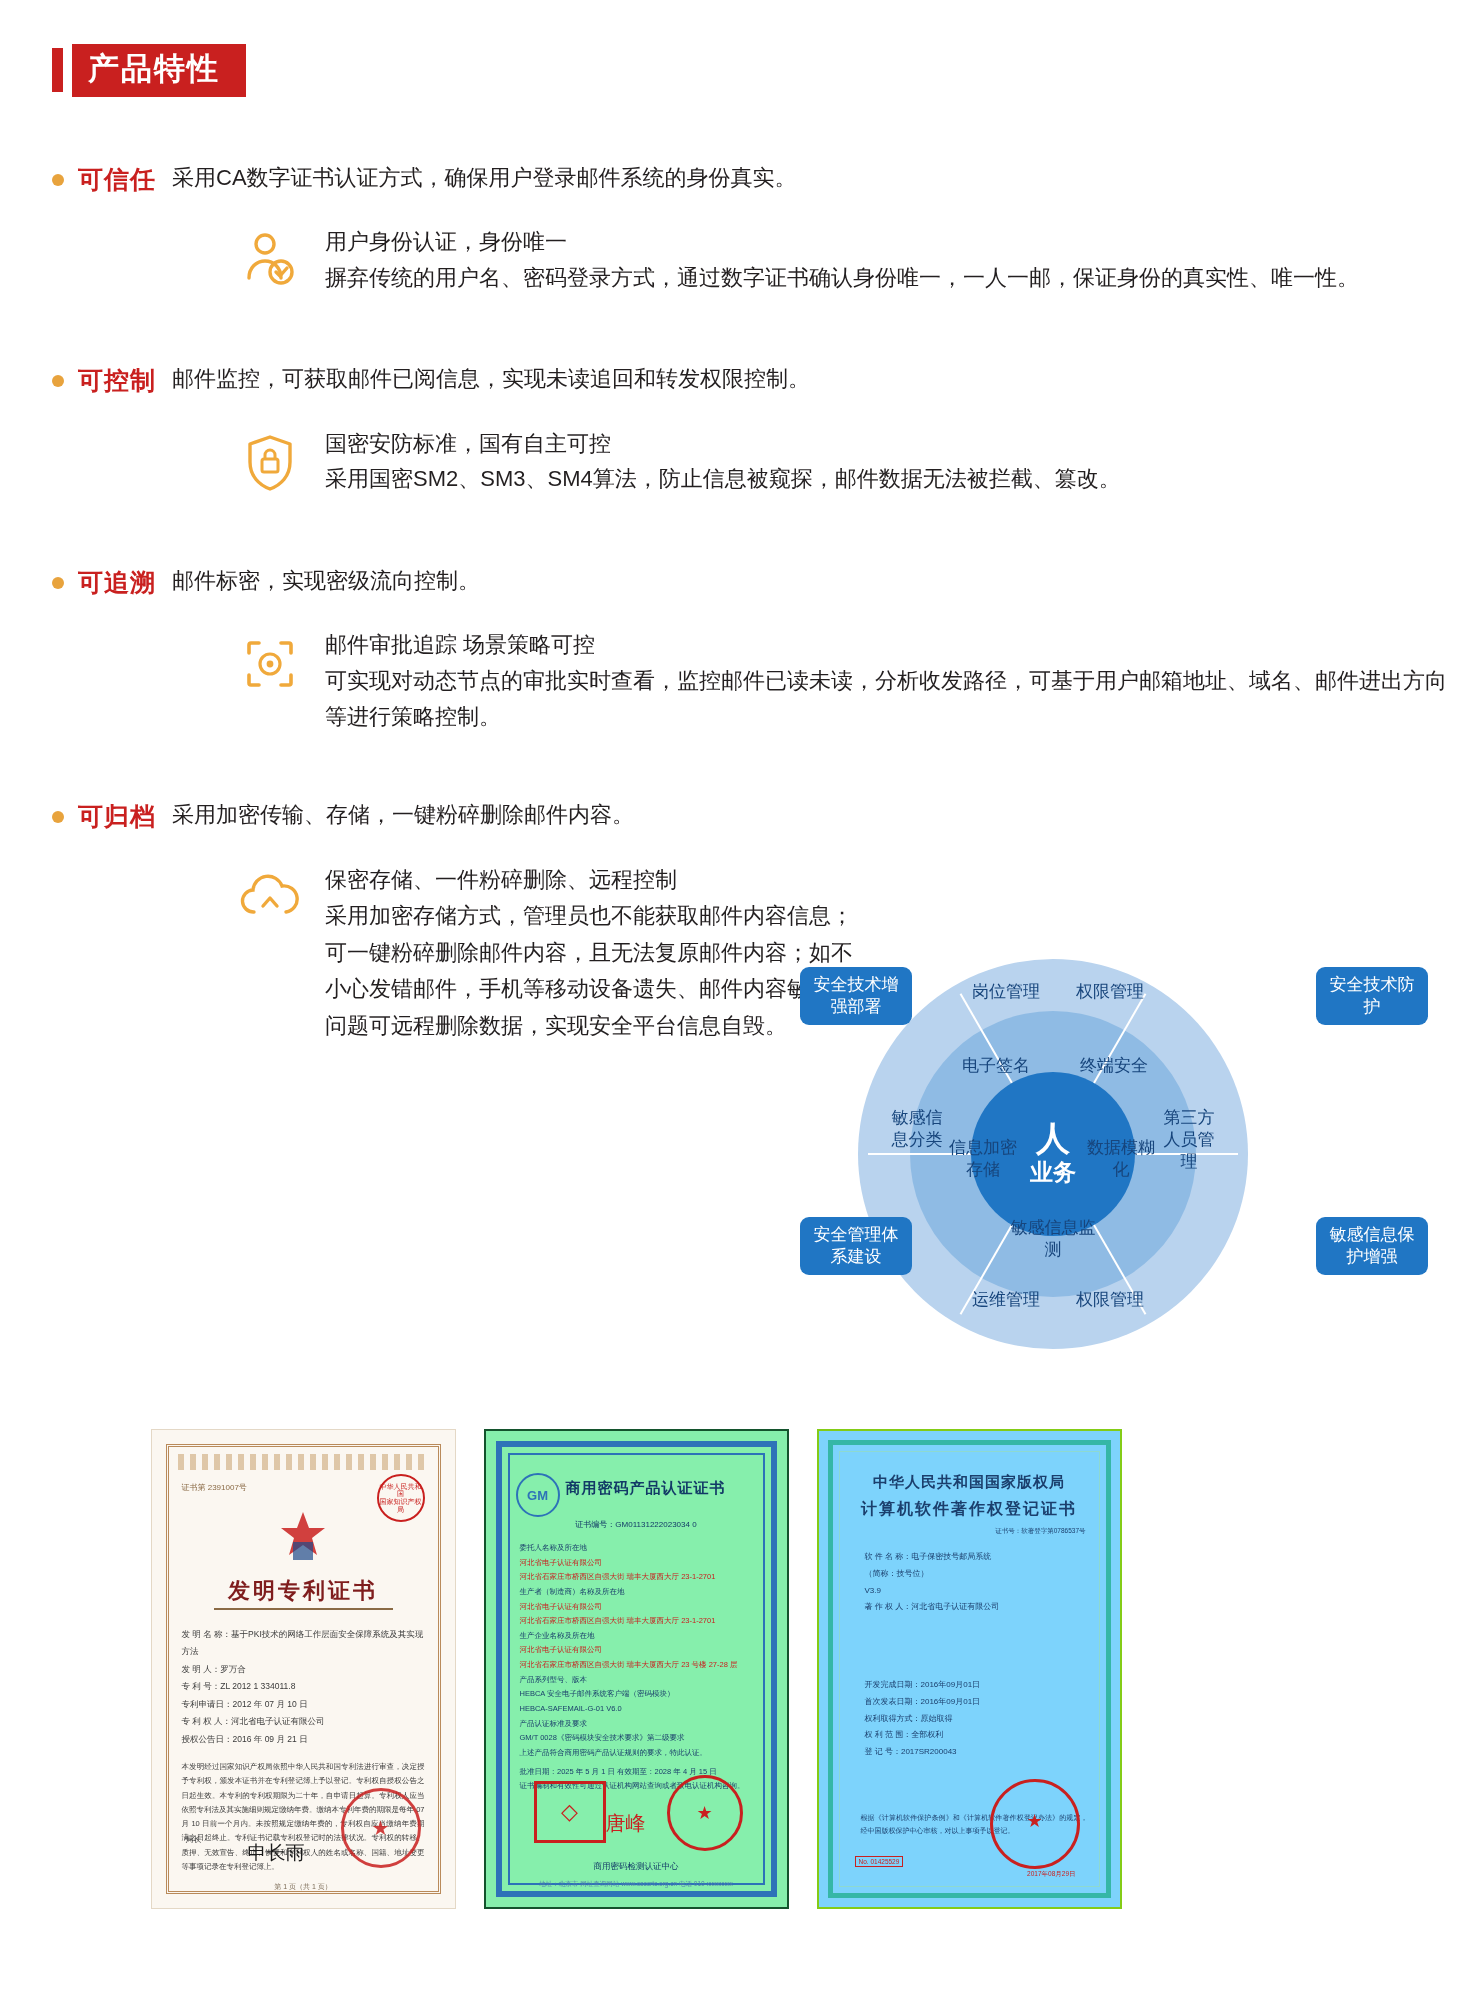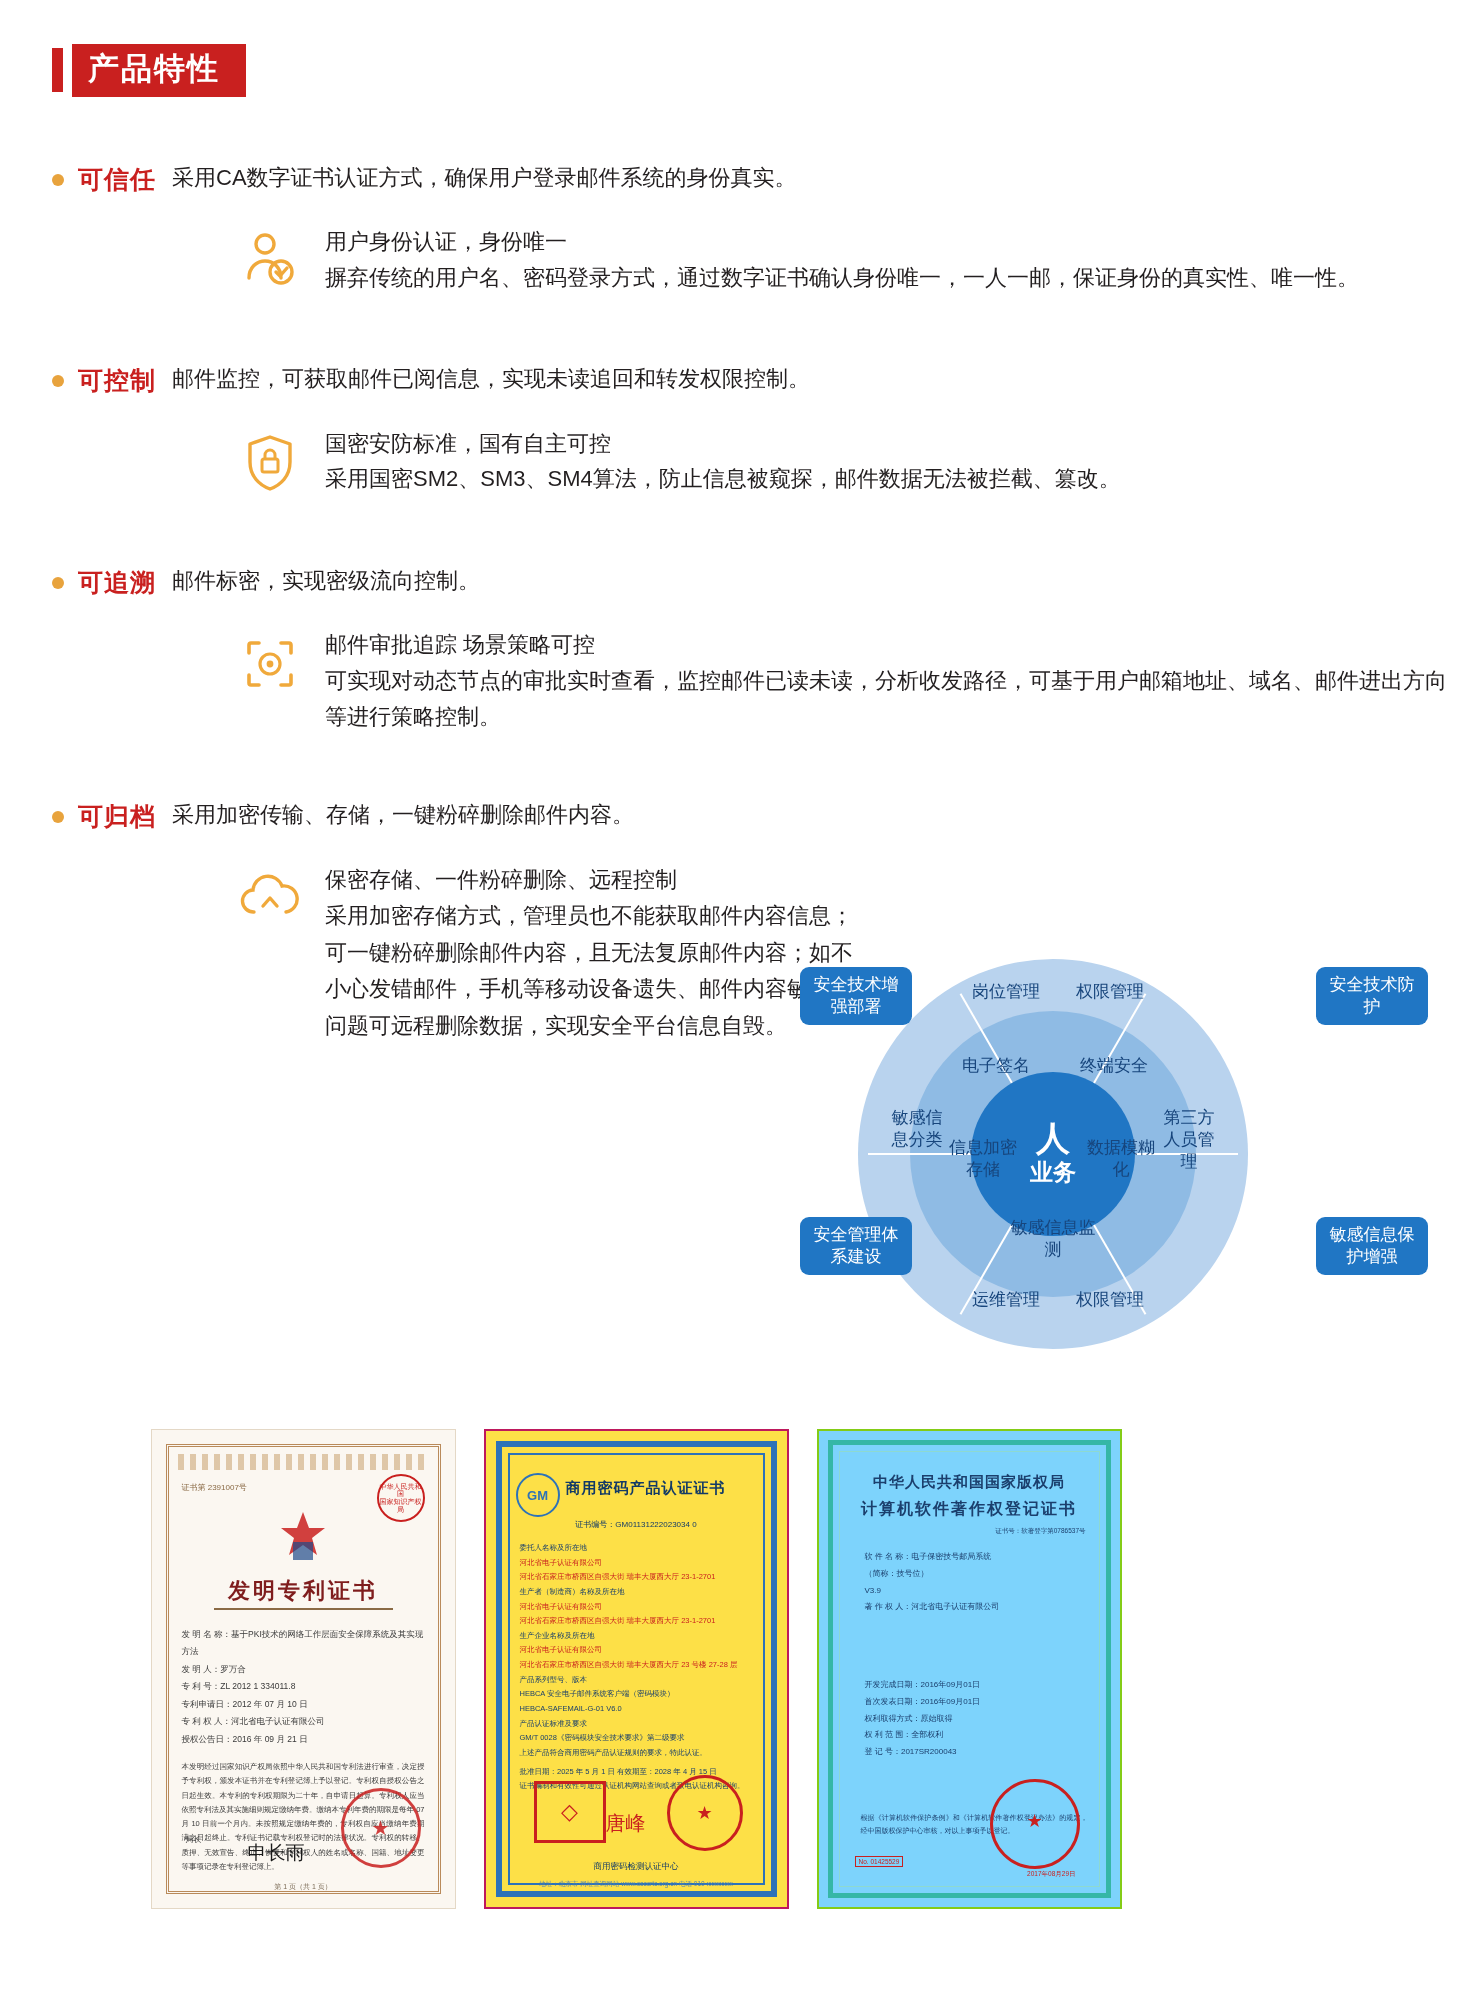--- a/index.html
+++ b/index.html
@@ -112,21 +112,21 @@
   .cert1 .c-title-rule{position:absolute;left:62px;right:62px;top:178px;height:2px;background:#8a6a45;}
   .c-lines{position:absolute;left:30px;right:30px;top:196px;font-size:8.5px;color:#3a3a3a;line-height:2.05;}
   .c-para{position:absolute;left:30px;right:30px;top:330px;font-size:7.5px;color:#3a3a3a;line-height:1.9;text-align:justify;}
   .c-sign{position:absolute;left:34px;bottom:46px;font-size:8px;color:#3a3a3a;line-height:1.8;}
   .c-sign-hand{position:absolute;left:96px;bottom:42px;font-size:19px;color:#1a1a1a;font-family:"Liberation Serif","DejaVu Serif",serif;}
   .c-redseal{position:absolute;right:34px;bottom:40px;width:74px;height:74px;border-radius:50%;border:3px solid #c9201f;opacity:.85;}
   .c-redseal:after{content:"★";position:absolute;left:50%;top:50%;transform:translate(-50%,-50%);color:#c9201f;font-size:20px;}
   .c-foot{position:absolute;left:0;right:0;bottom:16px;text-align:center;font-size:7px;color:#7a6a55;}
 
   
-  .cert2{background:#fde047;border:2px solid #be185d;}
+  .cert2{background:#86efac;border:2px solid #14532d;}
   .cert2 .frame{position:absolute;inset:10px;border:6px solid #2d72b8;}
   .cert2 .frame2{position:absolute;inset:22px;border:2px solid #2d72b8;}
   .cert2 .gm{position:absolute;left:30px;top:42px;width:40px;height:40px;border-radius:50%;border:2px solid #2d72b8;color:#2d72b8;
      font-size:13px;font-weight:bold;display:flex;align-items:center;justify-content:center;}
   .cert2 .c2title{position:absolute;left:80px;top:48px;font-size:15px;font-weight:bold;color:#123a66;letter-spacing:1px;}
   .cert2 .c2no{position:absolute;left:0;right:0;top:88px;text-align:center;font-size:8px;color:#123a66;}
   .cert2 .c2body{position:absolute;left:34px;right:30px;top:110px;font-size:7.5px;color:#1a3f6b;line-height:1.95;}
   .cert2 .c2red{color:#c9201f;}
   .cert2 .c2dates{position:absolute;left:34px;right:30px;top:334px;font-size:7.5px;color:#1a3f6b;line-height:1.9;}
   .cert2 .c2seal-left{position:absolute;left:48px;bottom:64px;width:66px;height:56px;border:3px solid #c9201f;color:#c9201f;

